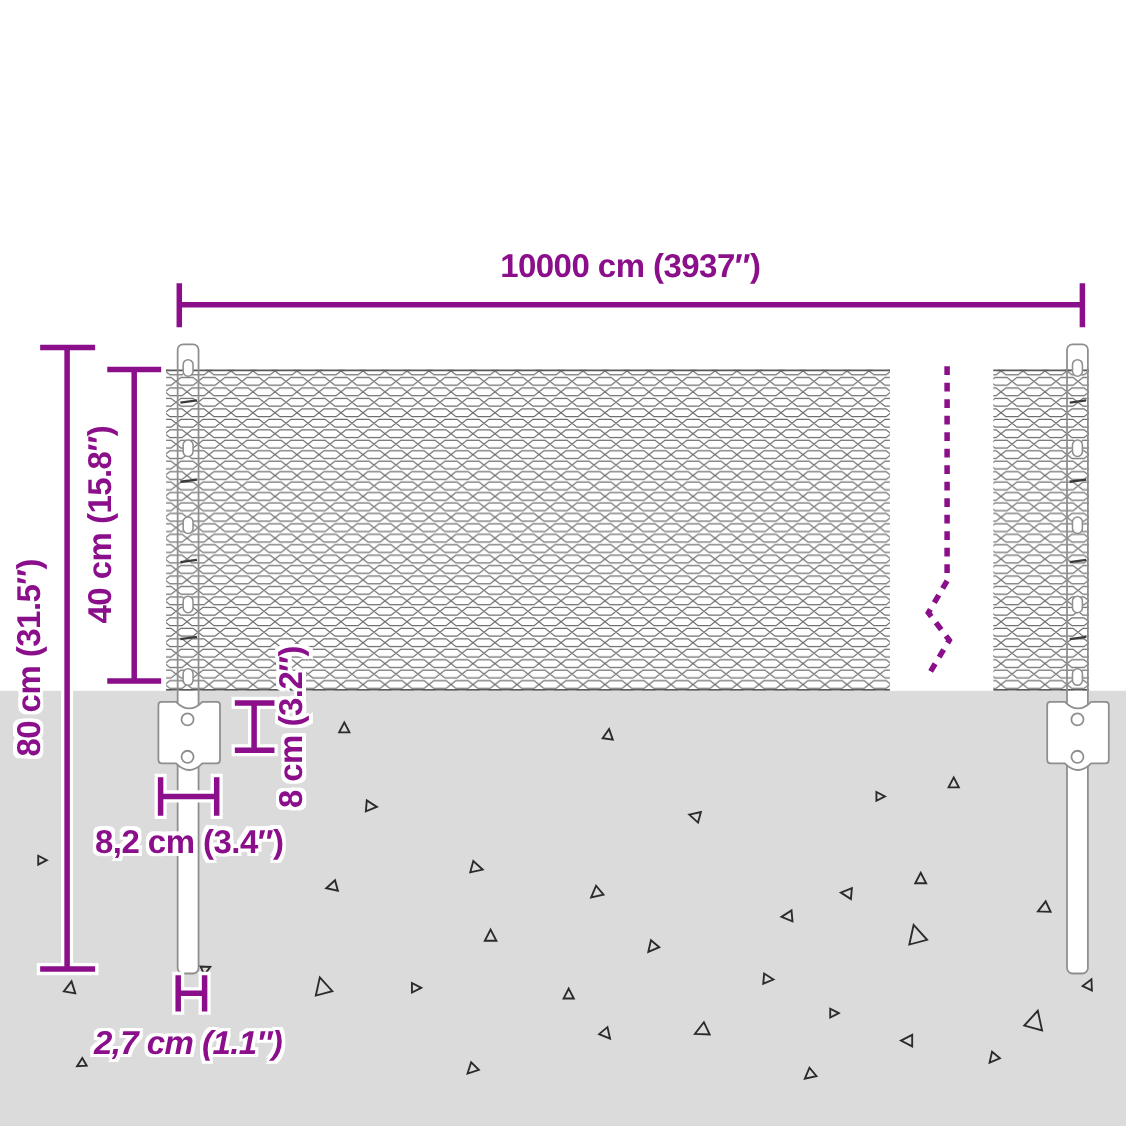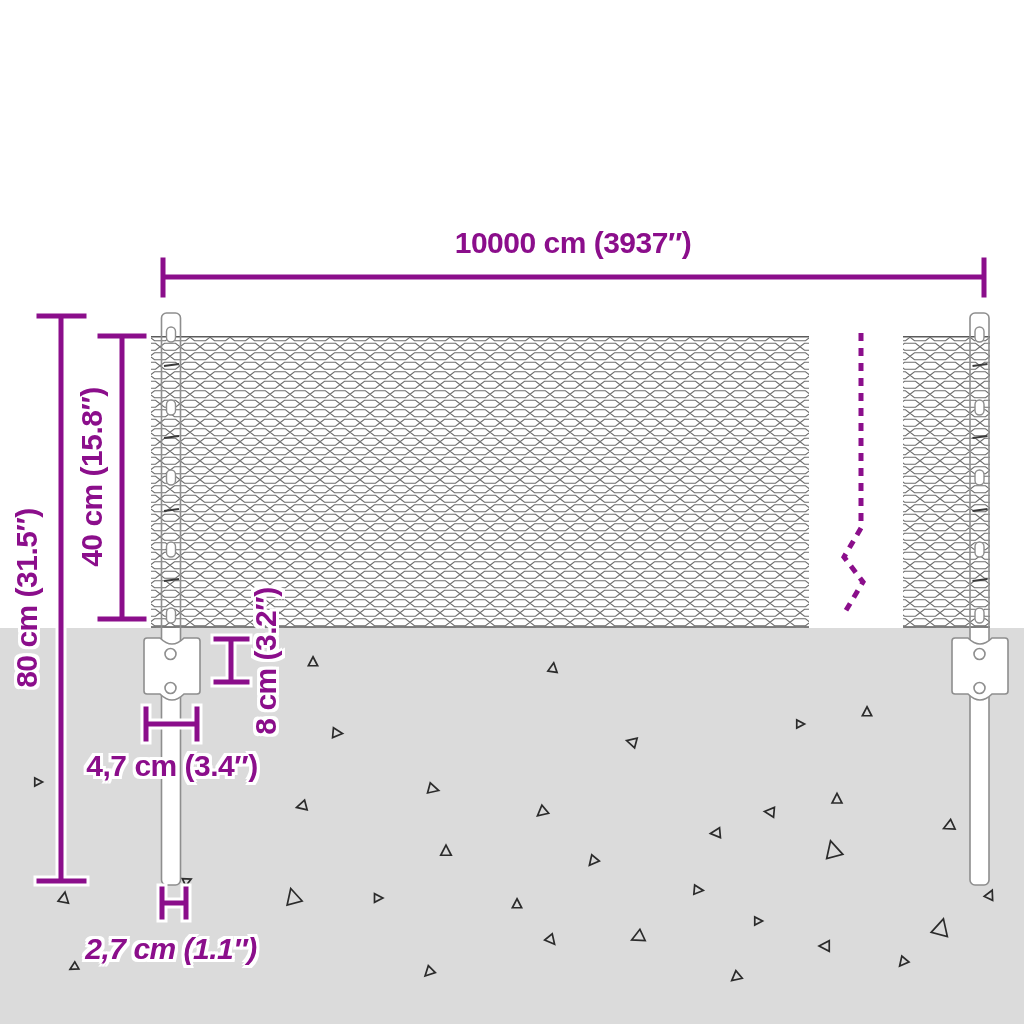--- a/index.html
+++ b/index.html
@@ -148,16 +148,16 @@
         <path d="M146,724 H197 M146,709 V739 M197,709 V739"></path>
         <path d="M162,903 H186 M162,889 V917 M186,889 V917"></path>
       </g>
     </g>
   </svg>
 
   <div class="dim-label" style="left:573px; top:243px;">10000 cm (3937″)</div>
   <div class="dim-label rot" style="left:27px; top:598px;">80 cm (31.5″)</div>
   <div class="dim-label rot" style="left:92px; top:477px;">40 cm (15.8″)</div>
   <div class="dim-label rot" style="left:266px; top:661px;">8 cm (3.2″)</div>
-  <div class="dim-label" style="left:172px; top:766px;">4,7 cm (3.4″)</div>
+  <div class="dim-label" style="left:172px; top:766px;">8,2 cm (3.4″)</div>
   <div class="dim-label" style="left:171px; top:949px;font-style:italic;">2,7 cm (1.1″)</div>
 
 </div>
 
 </body></html>

